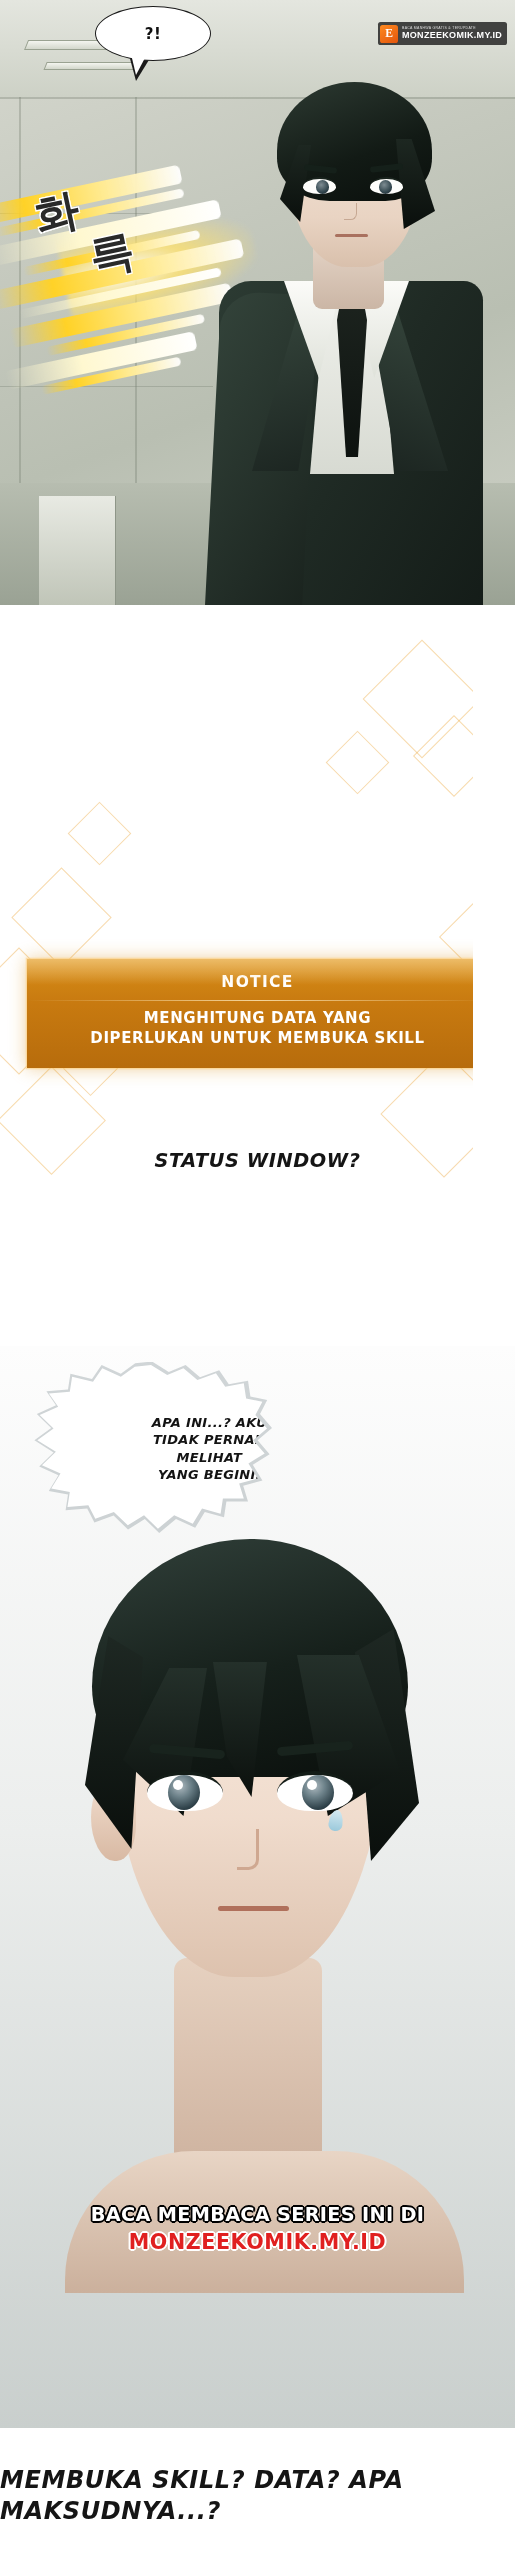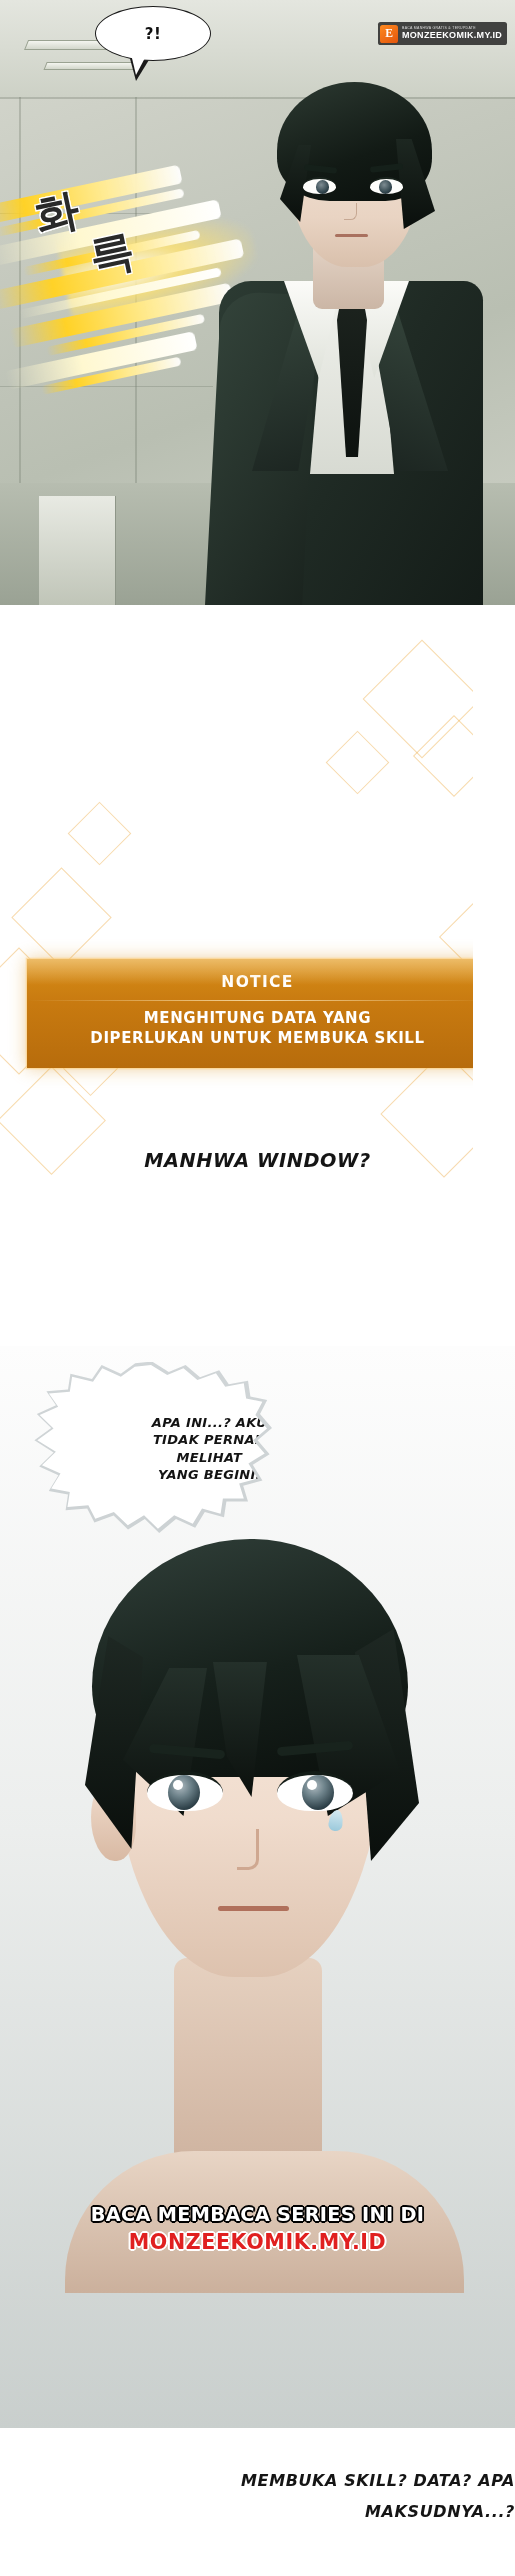--- a/index.html
+++ b/index.html
@@ -492,22 +492,22 @@
 
   
   .panel4 {
     position: absolute; left: 0; top: 2428px;
     width: 515px; height: 148px;
     background: #ffffff;
   }
   .bottom-caption {
     position: absolute;
     left: 0; top: 37px; width: 515px;
-    text-align: right;
-    font-size: 16px; line-height: 31px;
+    text-align: left;
+    font-size: 24px; line-height: 31px;
     font-style: italic; font-weight: 700; color: #151515;
     letter-spacing: 0.6px;
     font-family: "DejaVu Sans", sans-serif;
     white-space: pre-line;
   }
 </style>
 </head>
 <body>
 
 <div class="page">
@@ -598,21 +598,21 @@
     <div class="hexline" style="left:-26px; top:361px; width:90px; height:90px; transform:rotate(45deg);"></div>
 
     <div class="notice-box">
       <div class="notice-glowtop"></div>
       <div class="notice-title">NOTICE</div>
       <div class="notice-sep"></div>
       <div class="notice-body" style="white-space:pre-line;">MENGHITUNG DATA YANG
 DIPERLUKAN UNTUK MEMBUKA SKILL</div>
     </div>
 
-    <div class="status-window-text">MANHWA WINDOW?</div>
+    <div class="status-window-text">STATUS WINDOW?</div>
   </div>
 
   <div class="panel3">
 
     <div class="p3-face">
       <div class="c2-neck"></div>
       <div class="c2-shoulder"></div>
       <div class="c2-head"></div>
       <div class="c2-ear"></div>
       <div class="c2-hair"></div>

